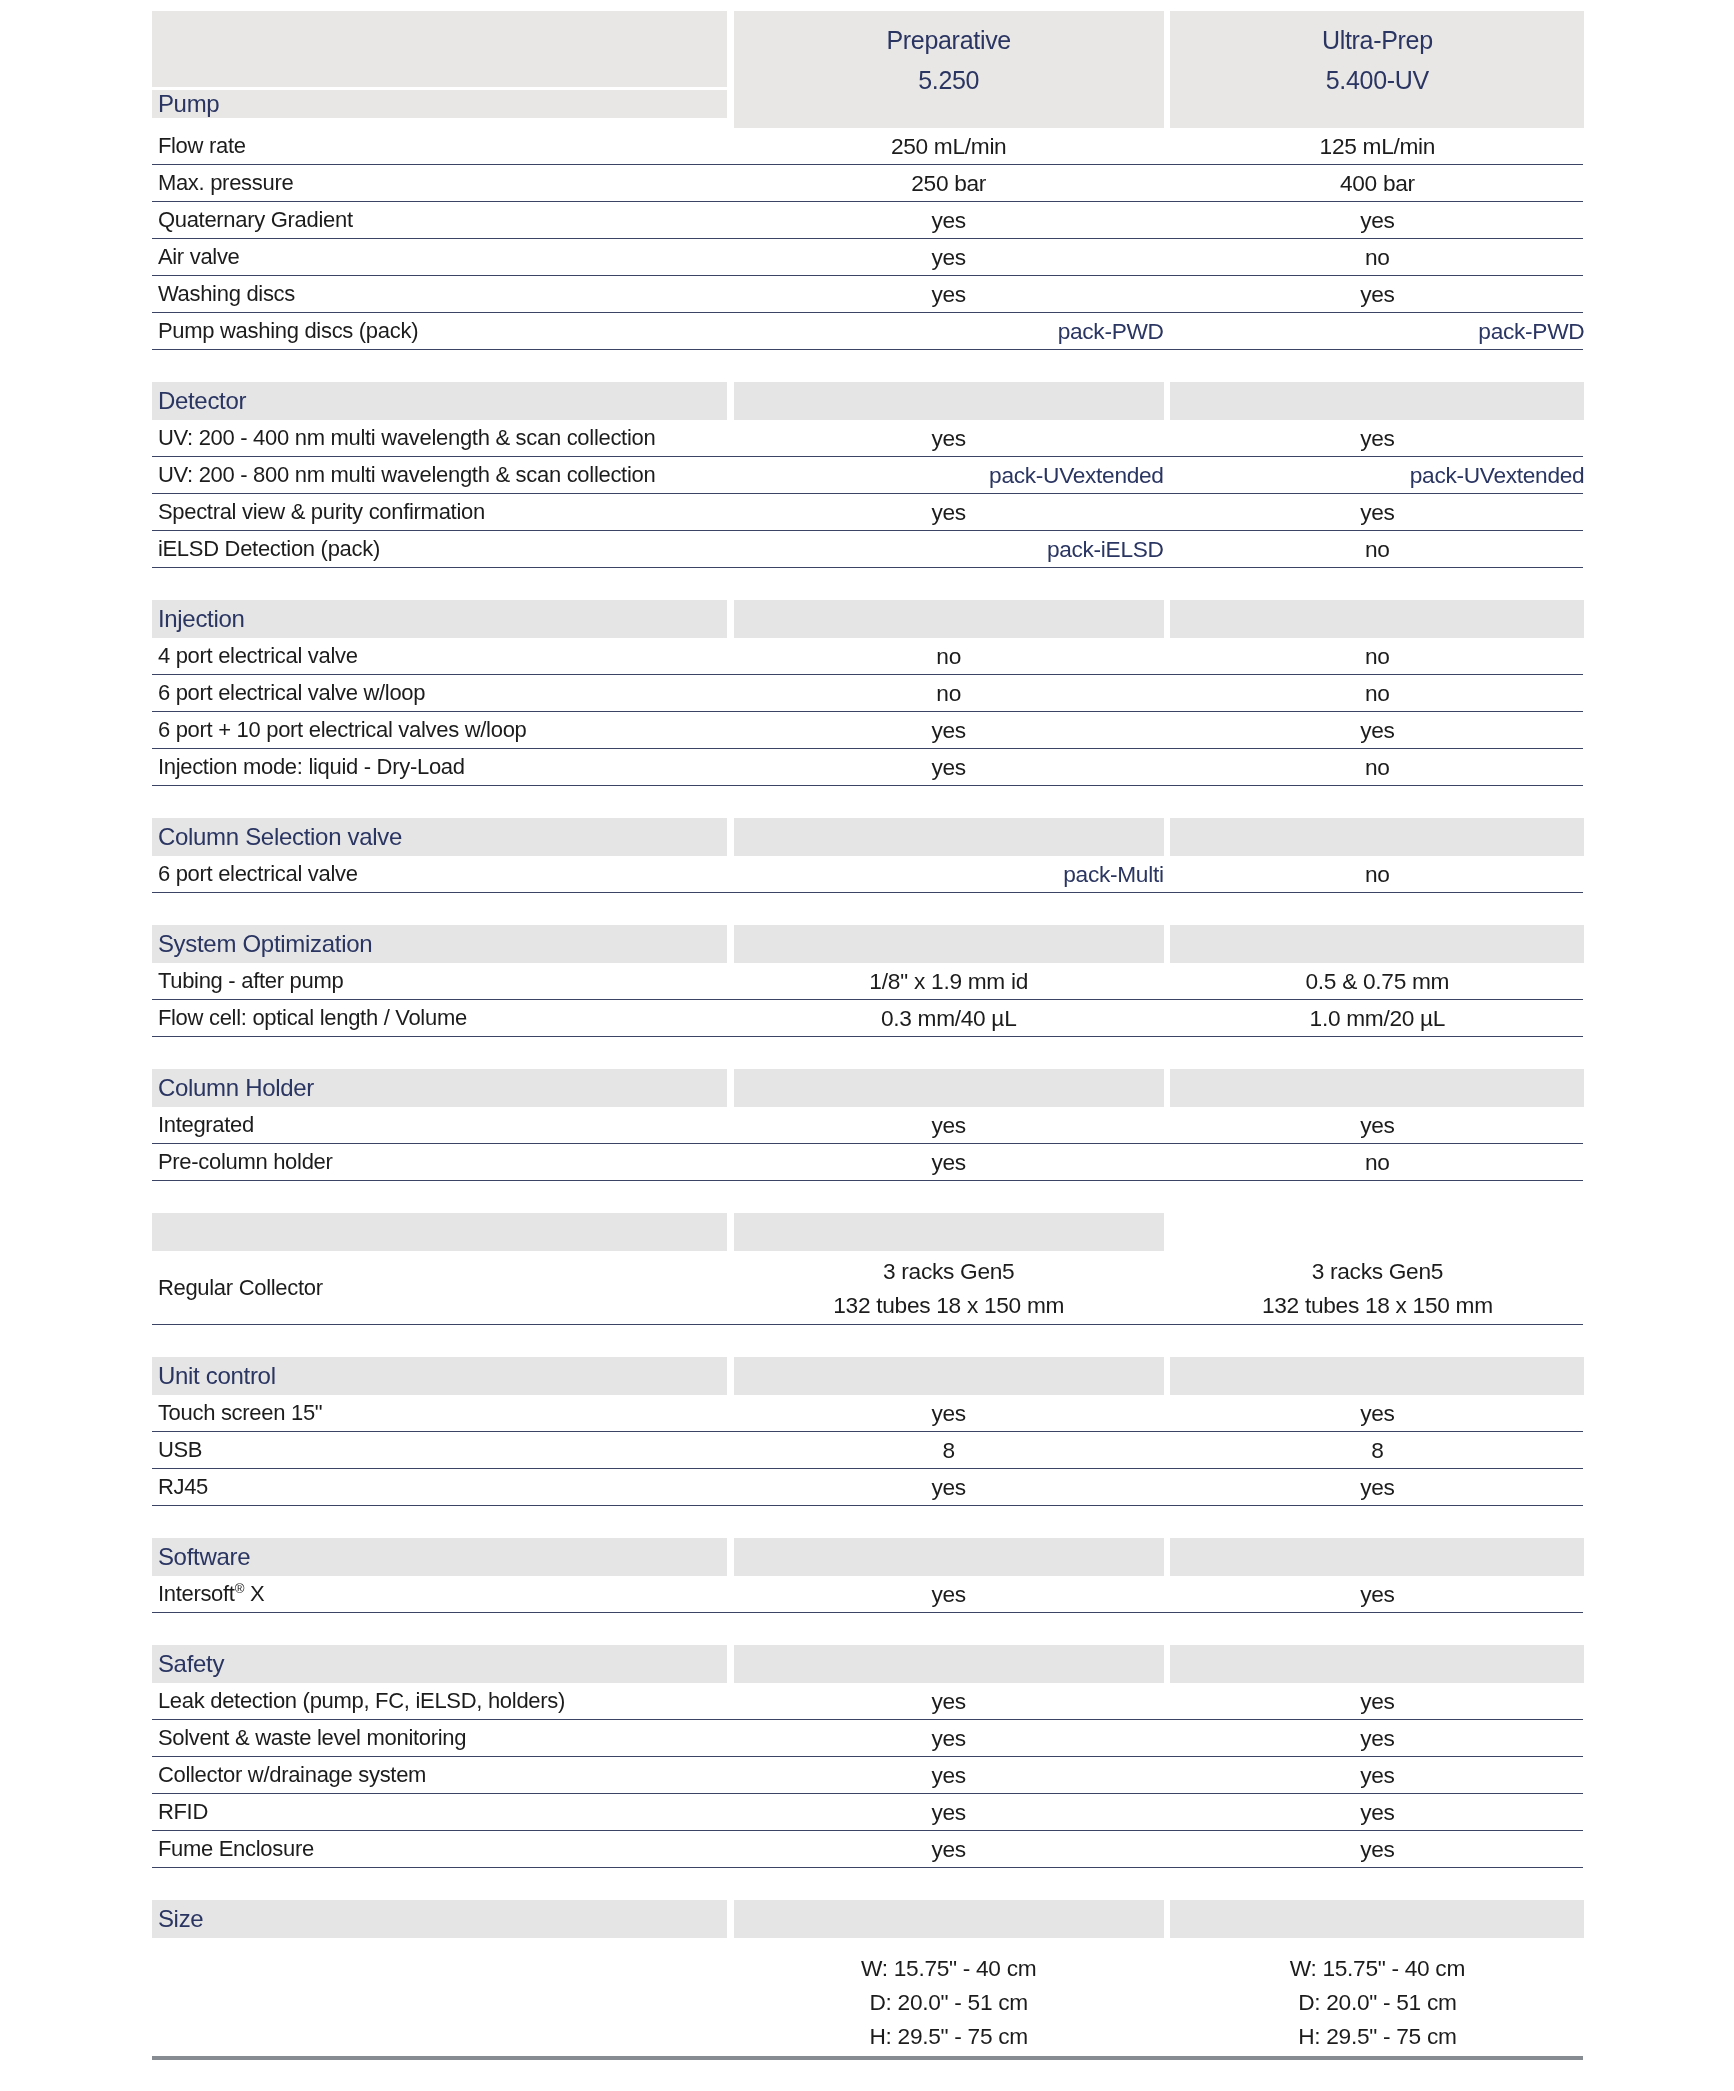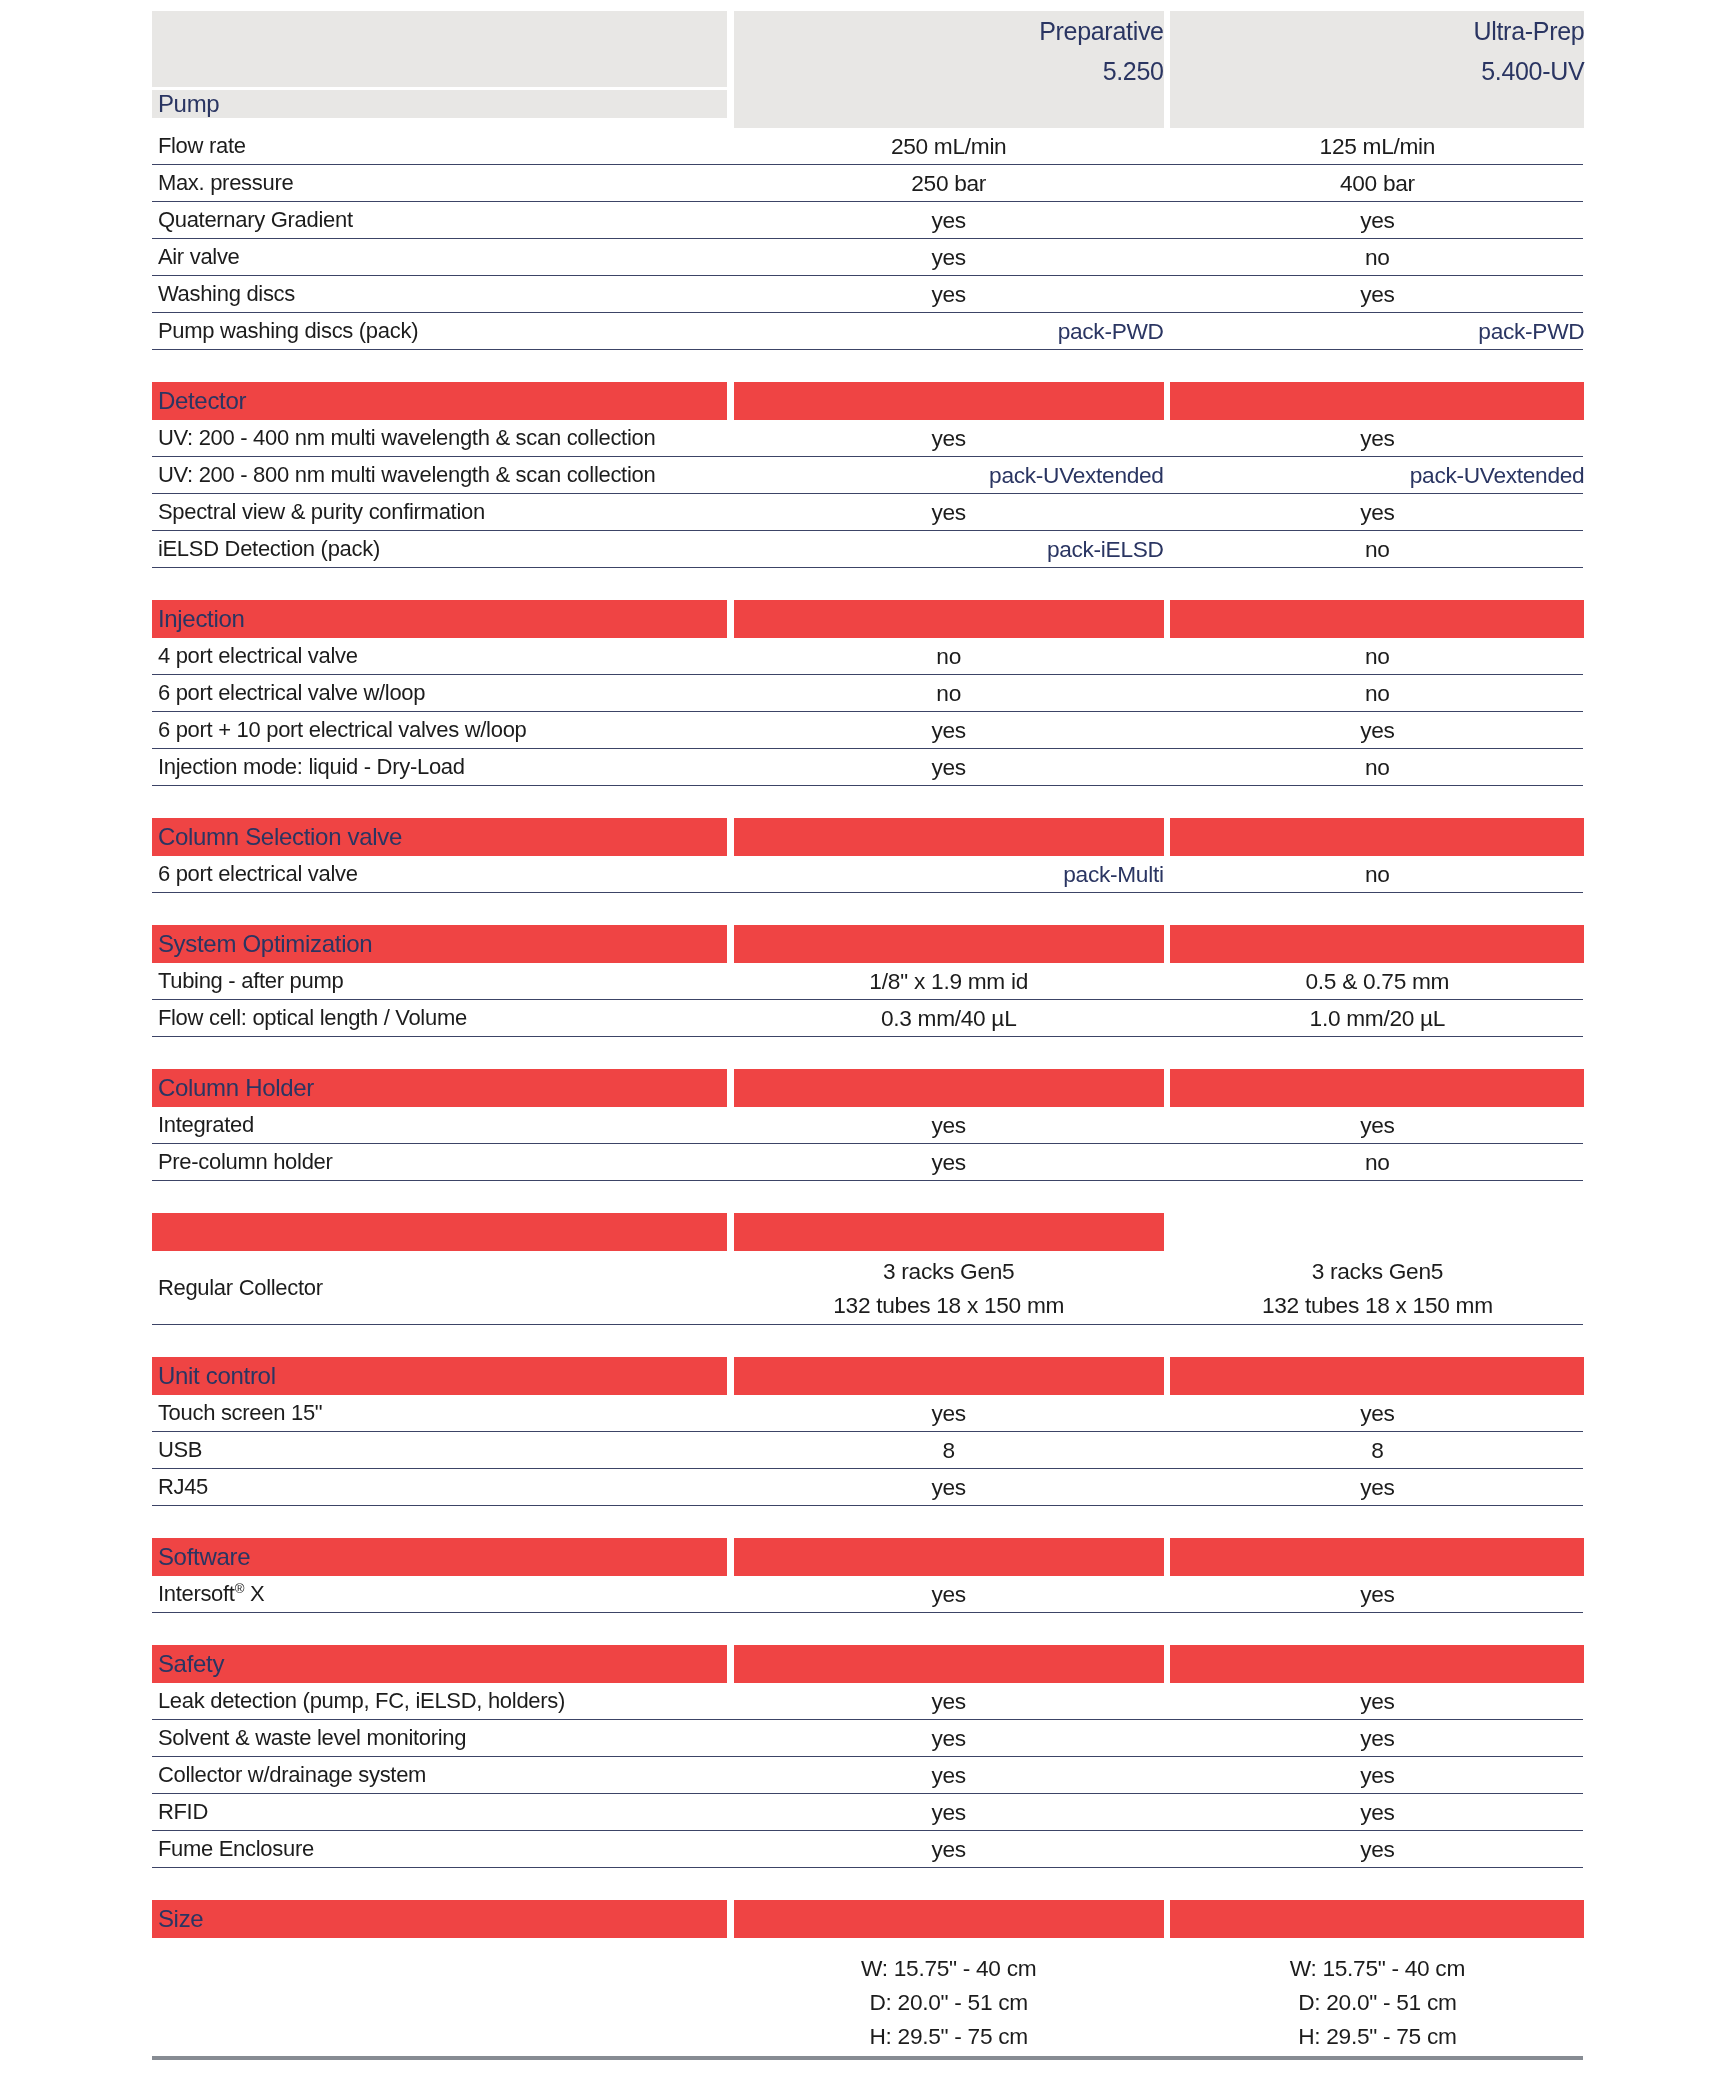--- a/index.html
+++ b/index.html
@@ -6,26 +6,26 @@
   body{width:1734px;height:2091px;position:relative;font-family:"Liberation Sans",sans-serif;}
   .sheet{position:absolute;inset:0;background:#ffffff;}
   .spec-table{position:absolute;left:152px;top:11px;width:1431px;}
   .grid{display:grid;grid-template-columns:575px 430px 414px;column-gap:6.7px;}
 
   
   .hdr-label-stack{display:flex;flex-direction:column;}
   .hdr-spacer{height:76px;background:#e8e7e5;}
   .hdr-section-bar{height:28px;margin-top:2.5px;background:#e8e7e5;display:flex;align-items:center;
     padding-left:5.9px;box-sizing:border-box;font-size:24px;color:#2a3562;letter-spacing:-0.3px;}
-  .hdr-col{height:117px;background:#e8e7e5;box-sizing:border-box;padding-top:0;text-align:right;}
+  .hdr-col{height:117px;background:#e8e7e5;box-sizing:border-box;padding-top:9px;text-align:center;}
   .hdr-col .line{line-height:40px;font-size:25px;color:#2a3562;letter-spacing:-0.3px;}
 
   
   .sec-gap{height:32px;}
-  .bar-cell{height:38px;background:#ef4444;}
+  .bar-cell{height:38px;background:#e5e5e5;}
   .bar-cell.bar-label{display:flex;align-items:center;padding-left:5.9px;box-sizing:border-box;
     font-size:24px;color:#2a3562;letter-spacing:-0.3px;white-space:nowrap;}
 
   
   .row{min-height:37px;box-sizing:border-box;border-bottom:1.7px solid #3c4466;align-items:center;}
   .row .lbl{font-size:22px;color:#1c1c1c;padding-left:5.9px;white-space:nowrap;letter-spacing:-0.3px;}
   .row .val{font-size:22.7px;color:#1c1c1c;text-align:center;letter-spacing:-0.3px;}
   .row .val .vline{line-height:34px;}
   .row .val.accent{color:#2a3562;text-align:right;}
   .row-tall{min-height:74px;}

